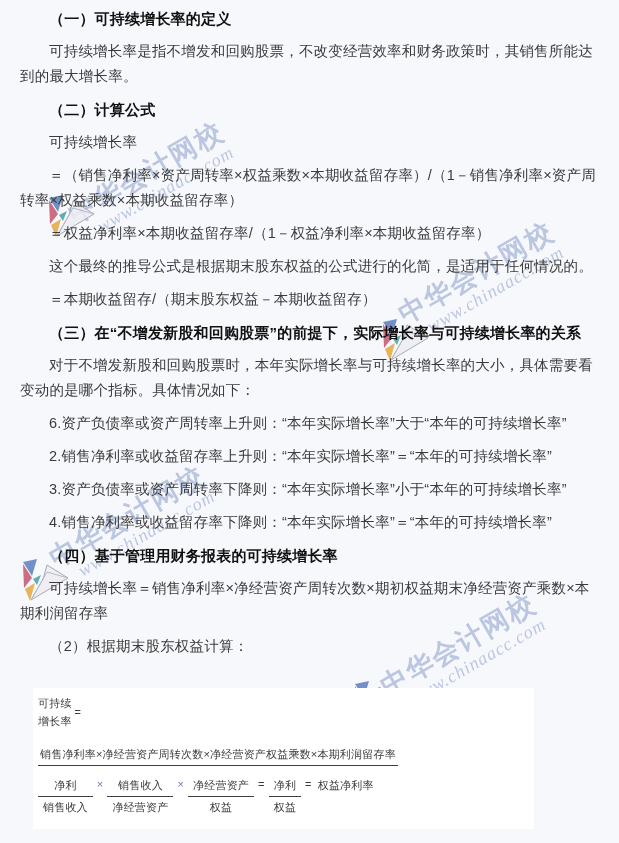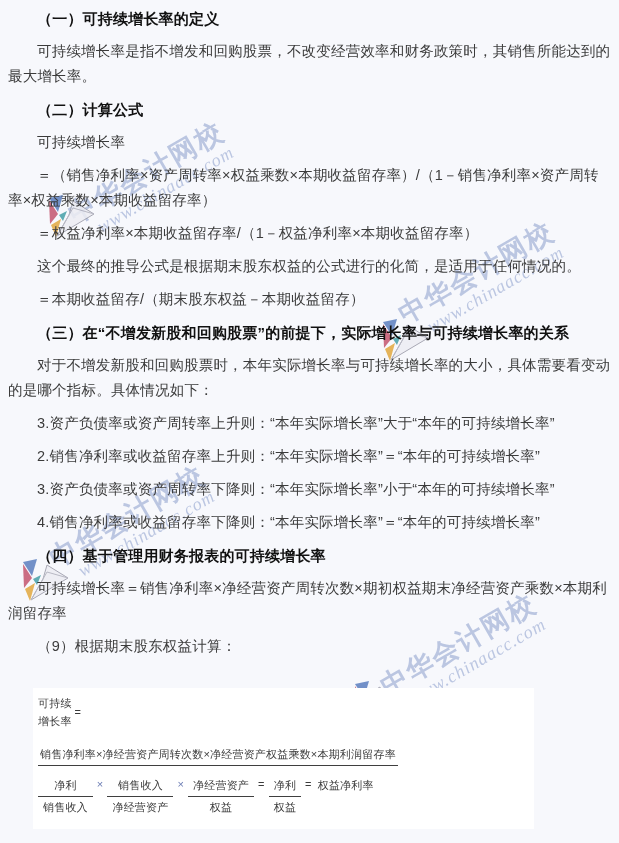--- a/index.html
+++ b/index.html
@@ -5,21 +5,21 @@
   :root{
     --bg:#f7f8fc; --text:#3b3b3b; --heading:#111111;
     --wm:#a8b6d9; --op:#6b7cb4; --box:#ffffff;
   }
   *{box-sizing:border-box;}
   body{margin:0;background:var(--bg);}
   .page{position:relative;width:619px;height:843px;background:var(--bg);overflow:hidden;
         font-family:"Liberation Sans","DejaVu Sans",sans-serif;color:var(--text);}
   
   .content{position:relative;z-index:1;padding:6px 4px 0 4px;font-size:14.5px;}
-  .blk{line-height:25px;margin:0 4px 8px;text-indent:29px;letter-spacing:.2px;}
+  .blk{line-height:25px;margin:0 16px 8px;text-indent:29px;letter-spacing:.2px;}
   .blk.heading{font-weight:bold;color:var(--heading);font-size:15px;}
   
   .wm{position:absolute;z-index:0;width:180px;pointer-events:none;}
   .wm-rot{transform:rotate(-30deg);color:var(--wm);opacity:.75;}
   .wm-cn{font-size:27px;letter-spacing:2px;white-space:nowrap;font-weight:bold;
          font-family:"Liberation Serif","DejaVu Serif",serif;}
   .wm-url{font-size:18px;font-style:italic;letter-spacing:1px;margin:-4px 0 0 18px;white-space:nowrap;
           font-family:"Liberation Serif","DejaVu Serif",serif;}
   .wm1{left:63px;top:152px;} .wm2{left:393px;top:252px;}
   .wm3{left:44px;top:496px;} .wm4{left:375px;top:624px;}
@@ -102,27 +102,27 @@
       <div class="blk heading">（一）可持续增长率的定义</div>
       <div class="blk para">可持续增长率是指不增发和回购股票，不改变经营效率和财务政策时，其销售所能达到的最大增长率。</div>
       <div class="blk heading">（二）计算公式</div>
       <div class="blk para">可持续增长率</div>
       <div class="blk para">＝（销售净利率×资产周转率×权益乘数×本期收益留存率）/（1－销售净利率×资产周转率×权益乘数×本期收益留存率）</div>
       <div class="blk para">＝权益净利率×本期收益留存率/（1－权益净利率×本期收益留存率）</div>
       <div class="blk para">这个最终的推导公式是根据期末股东权益的公式进行的化简，是适用于任何情况的。</div>
       <div class="blk para">＝本期收益留存/（期末股东权益－本期收益留存）</div>
       <div class="blk heading">（三）在“不增发新股和回购股票”的前提下，实际增长率与可持续增长率的关系</div>
       <div class="blk para">对于不增发新股和回购股票时，本年实际增长率与可持续增长率的大小，具体需要看变动的是哪个指标。具体情况如下：</div>
-      <div class="blk para">3.资产负债率或资产周转率上升则：“本年实际增长率”大于“本年的可持续增长率”</div>
+      <div class="blk para">6.资产负债率或资产周转率上升则：“本年实际增长率”大于“本年的可持续增长率”</div>
       <div class="blk para">2.销售净利率或收益留存率上升则：“本年实际增长率”＝“本年的可持续增长率”</div>
       <div class="blk para">3.资产负债率或资产周转率下降则：“本年实际增长率”小于“本年的可持续增长率”</div>
       <div class="blk para">4.销售净利率或收益留存率下降则：“本年实际增长率”＝“本年的可持续增长率”</div>
       <div class="blk heading">（四）基于管理用财务报表的可持续增长率</div>
       <div class="blk para">可持续增长率＝销售净利率×净经营资产周转次数×期初权益期末净经营资产乘数×本期利润留存率</div>
-      <div class="blk para">（9）根据期末股东权益计算：</div>
+      <div class="blk para">（2）根据期末股东权益计算：</div>
     </div>
 
   <div class="formula-box">
     <div class="fb-head">
       <div class="fb-label">
         <div>可持续</div>
         <div>增长率</div>
       </div>
       <div class="fb-eq">=</div>
     </div>

